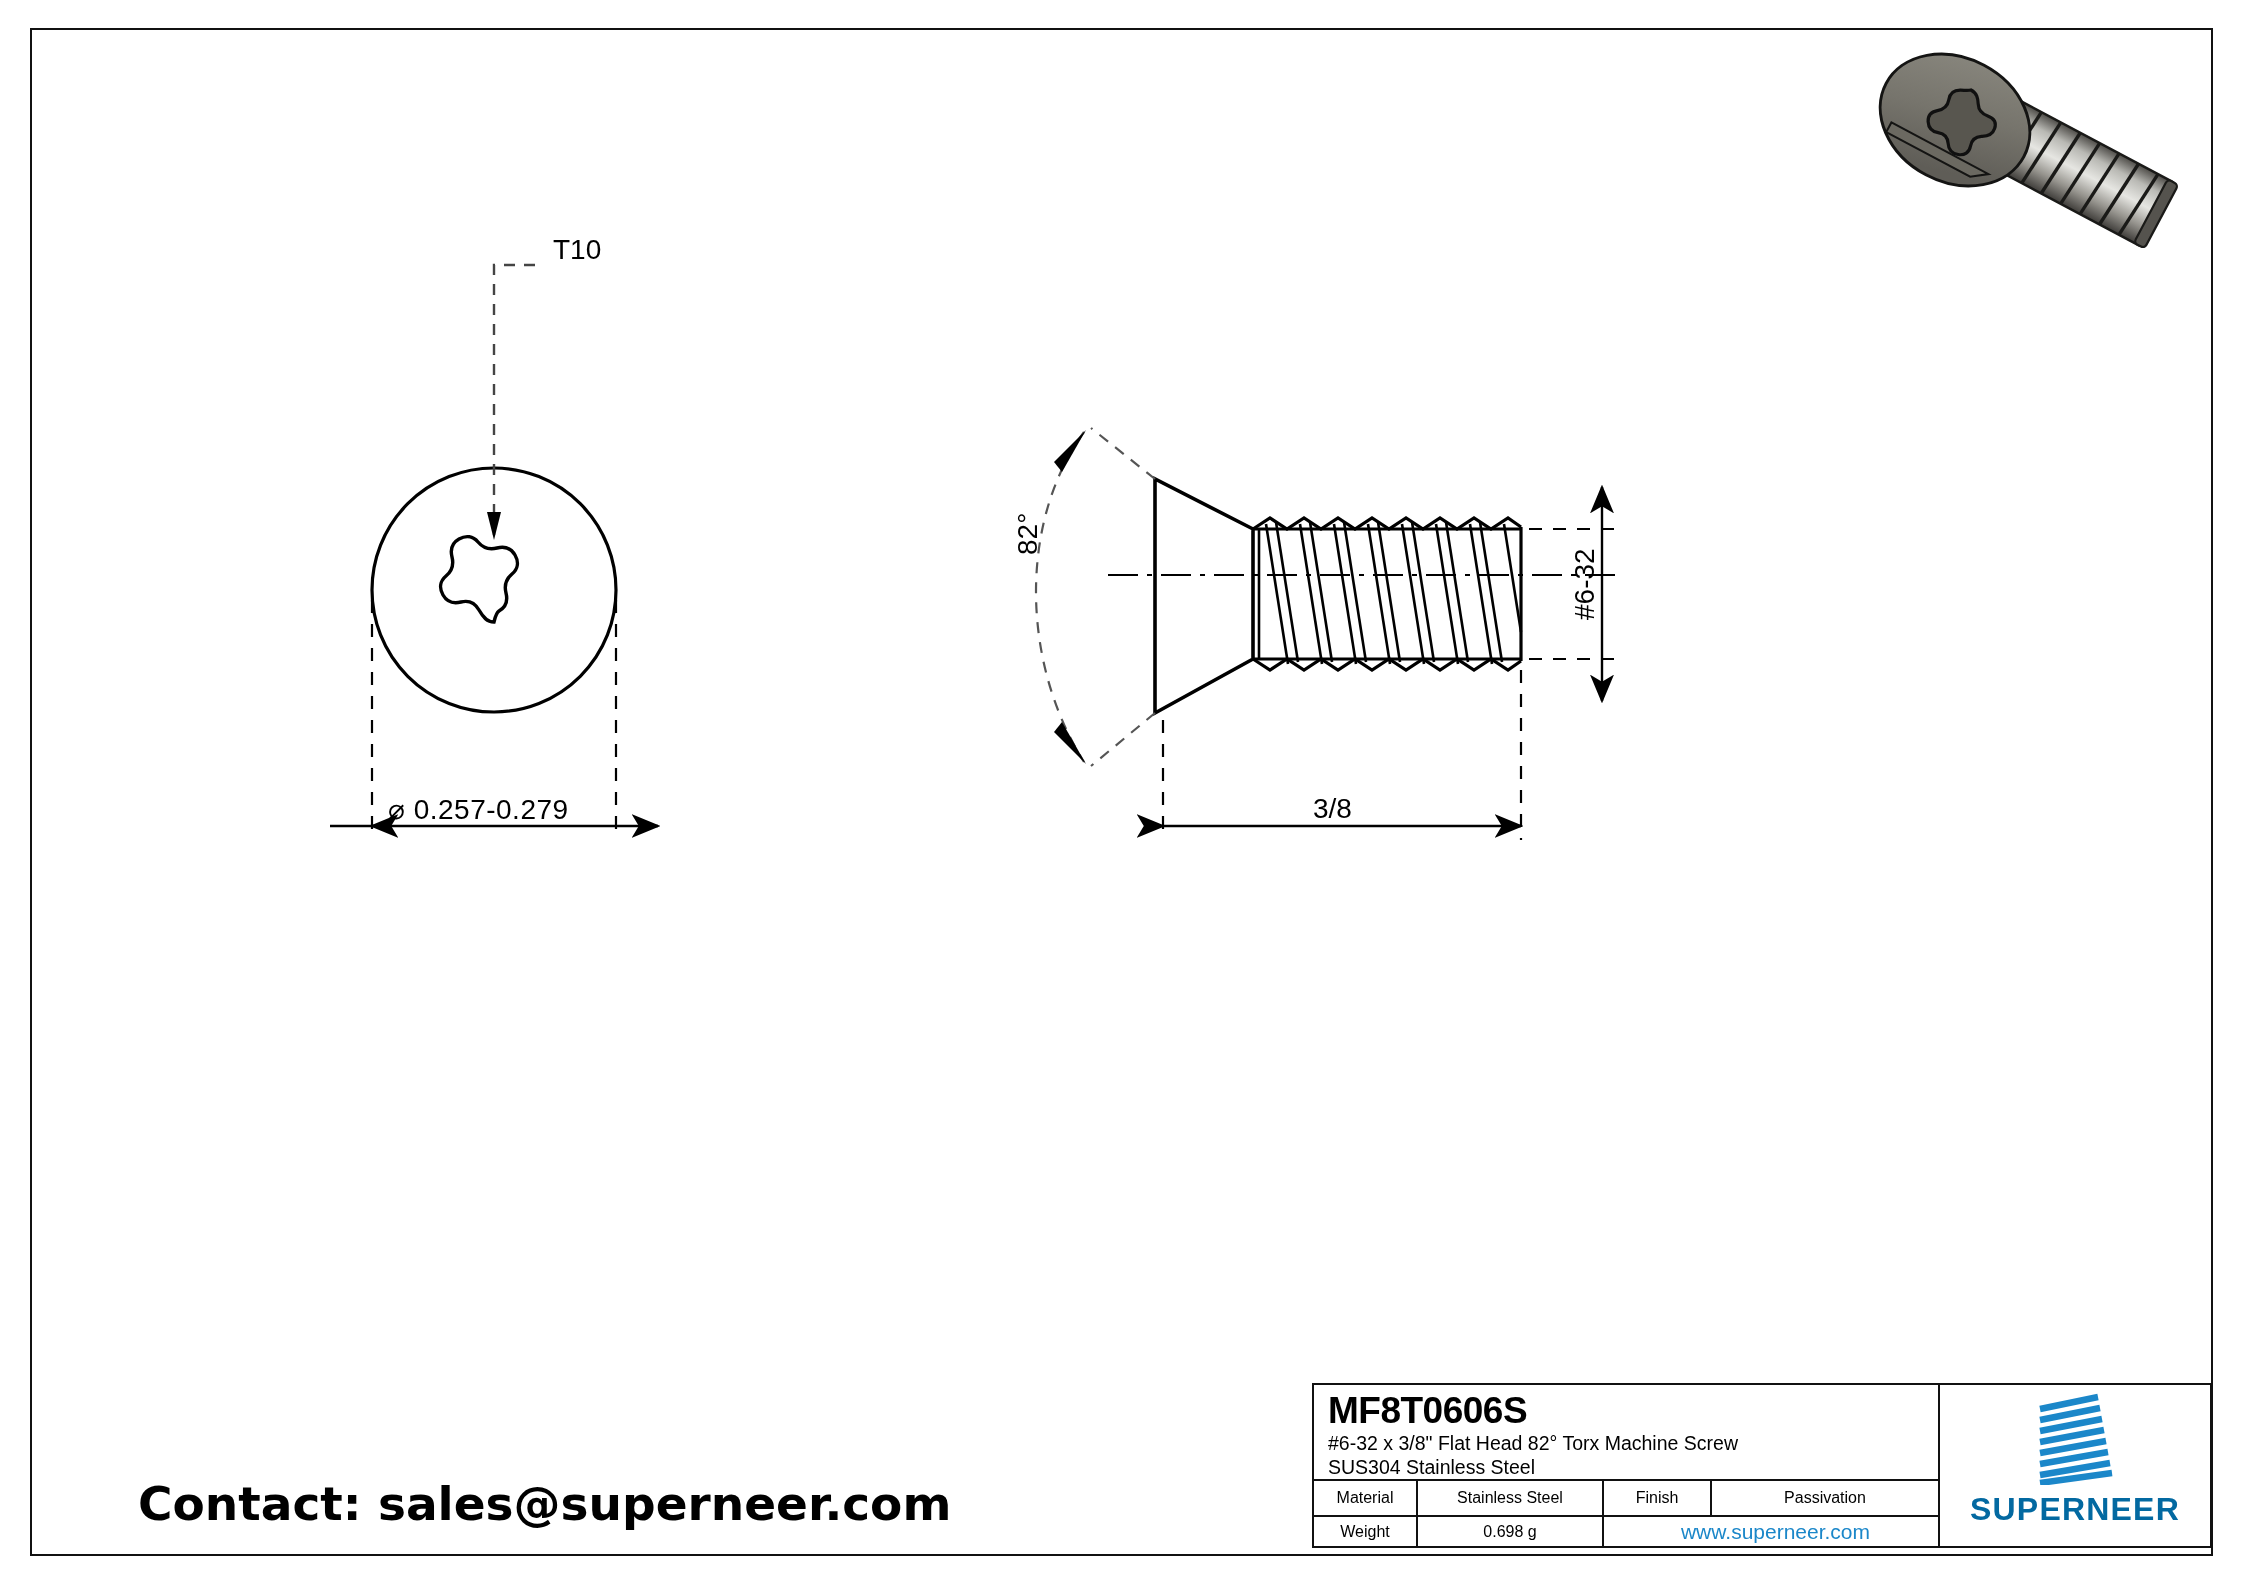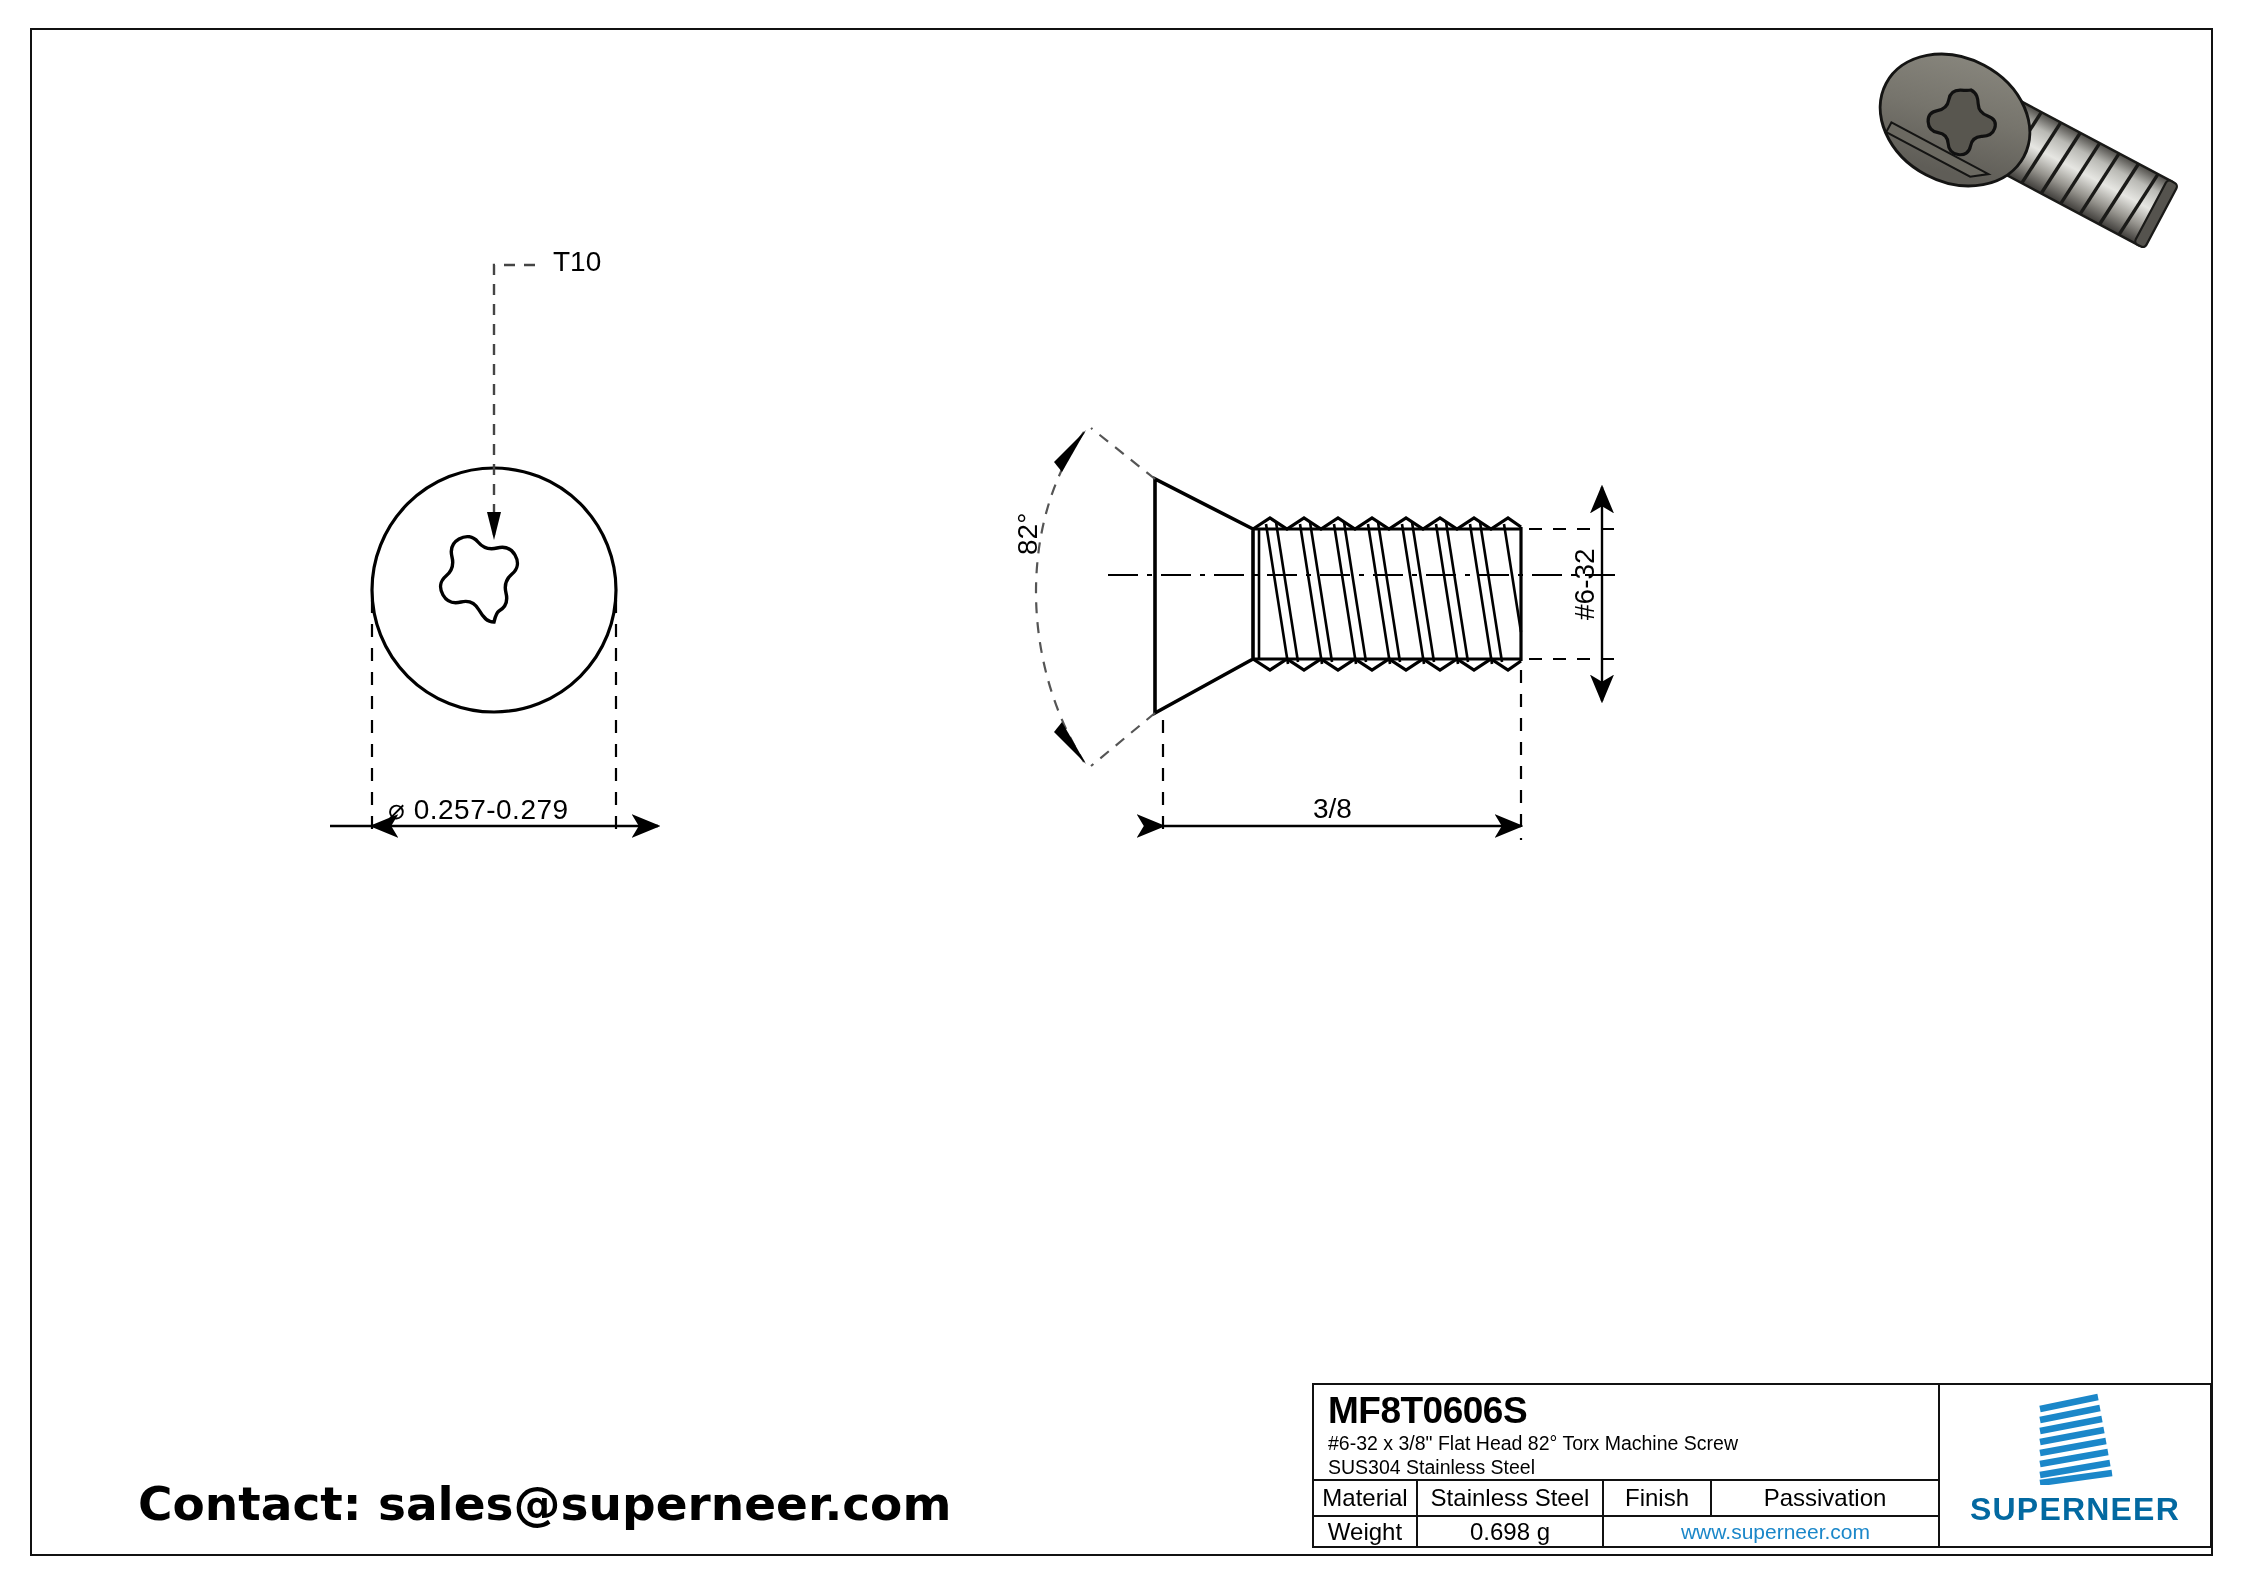--- a/index.html
+++ b/index.html
@@ -79,21 +79,21 @@
   .tb-row {
     display: flex;
     box-sizing: border-box;
   }
   #tb-row1 { flex: 0 0 36px; border-bottom: 2px solid #111111; }
   #tb-row2 { flex: 1 1 auto; }
   .tb-cell {
     display: flex;
     align-items: center;
     justify-content: center;
-    font-size: 24px;
+    font-size: 16px;
     color: #000000;
     box-sizing: border-box;
     height: 100%;
     white-space: nowrap;
   }
   .cell-label { flex: 0 0 104px; border-right: 2px solid #111111; }
   .cell-value { flex: 0 0 186px; border-right: 2px solid #111111; }
   .cell-finish-label { flex: 0 0 108px; border-right: 2px solid #111111; }
   .cell-finish-value { flex: 1 1 auto; }
   .cell-web {
@@ -131,21 +131,21 @@
     color: #000000;
     white-space: nowrap;
   }
   
   .dim-label {
     position: absolute;
     font-size: 28px;
     color: #000000;
     white-space: nowrap;
   }
-  #label-t10   { left: 553px;  top: 246px; }
+  #label-t10   { left: 553px;  top: 234px; }
   #label-dia   { left: 388px;  top: 793px; letter-spacing: 0.5px;}
   #label-38    { left: 1313px; top: 793px; }
   #label-82    { left: 1012px; top: 555px; transform: rotate(-90deg); transform-origin: left top; }
   #label-632   { left: 1569px; top: 620px; transform: rotate(-90deg); transform-origin: left top; }
 </style>
 </head>
 <body>
 
 <div id="sheet">
 

